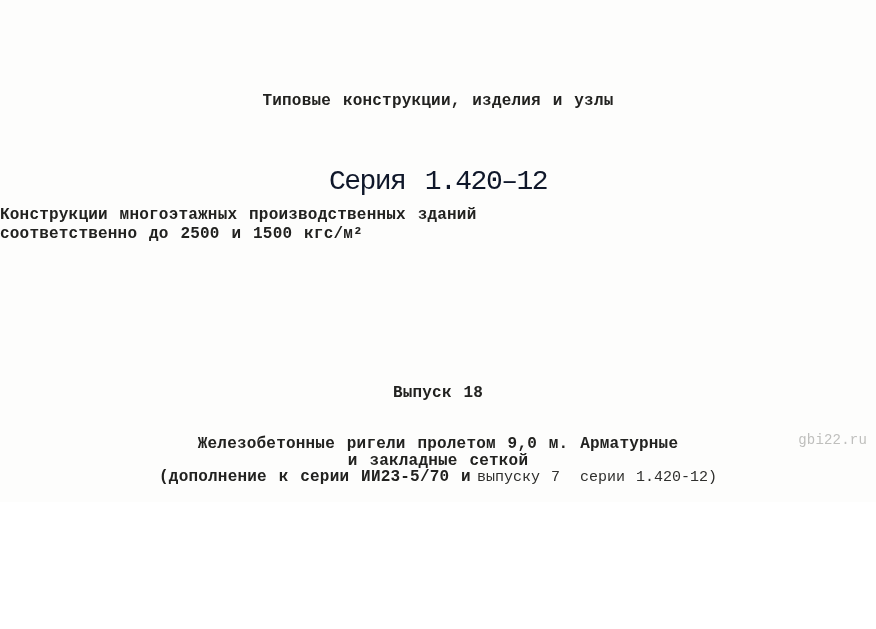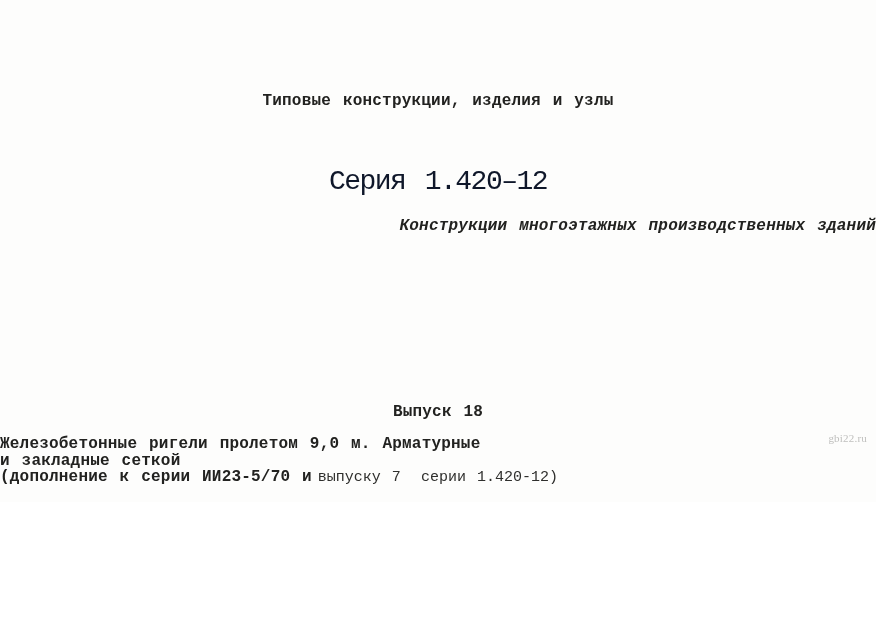--- a/index.html
+++ b/index.html
@@ -35,61 +35,60 @@
   .series-title {
     top: 166px;
     font-size: 28px;
     font-weight: normal;
     letter-spacing: -1.5px;
     word-spacing: 4px;
     color: #0f172a;
   }
   .subtitle-block {
     position: absolute;
-    top: 217px;
+    top: 206px;
     left: 0;
     width: 876px;
-    text-align: right;
+    text-align: left;
     line-height: 19px;
-    font-style: italic;
   }
   .sup-m {
     font-size: 11px;
     vertical-align: 4px;
     font-weight: bold;
     margin-right: 1px;
   }
   .issue-line {
-    top: 403px;
+    top: 384px;
   }
   .desc-block {
     position: absolute;
     top: 436px;
     left: 0;
     width: 876px;
-    text-align: left;
+    text-align: center;
     line-height: 16.5px;
   }
   .light {
     font-weight: normal;
     font-size: 15px;
     letter-spacing: 0;
     color: #2f2f2d;
   }
   .gap-sm { margin-left: 6px; }
   .gap-md { margin-left: 20px; }
   .doctype-line {
     top: 509px;
   }
   .watermark {
     position: absolute;
     top: 432px;
     right: 9px;
-    font-family: Liberation Serif, serif;
-    font-size: 11px;
+    font-family: Liberation Mono, monospace;
+    font-size: 14px;
     color: #bfbfbd;
     letter-spacing: 0.2px;
   }
   .scan-artifact {
     position: absolute;
     height: 4px;
     background: #efefec;
     border-radius: 2px;
   }
   .artifact-1 { left: 5px;  top: 617px; width: 15px; }
@@ -99,20 +98,21 @@
 <body>
 
 <div class="page">
 
   <div class="line tw header-line">Типовые конструкции, изделия и узлы</div>
 
   <div class="line series-title">Серия 1.420–12</div>
 
   <div class="subtitle-block tw">
     <div>Конструкции многоэтажных производственных зданий</div>
+    <div>соответственно до 2500 и 1500 кгс/м²</div>
   </div>
 
   <div class="line tw issue-line">Выпуск 18</div>
 
   <div class="desc-block tw">
     <div>Железобетонные ригели пролетом 9,0 м. Арматурные</div>
     <div>и закладные сеткой</div>
     <div>
       <span>(дополнение к серии ИИ23-5/70 и</span><span class="light gap-sm">выпуску 7</span><span class="light gap-md">серии 1.420-12)</span>
     </div>

